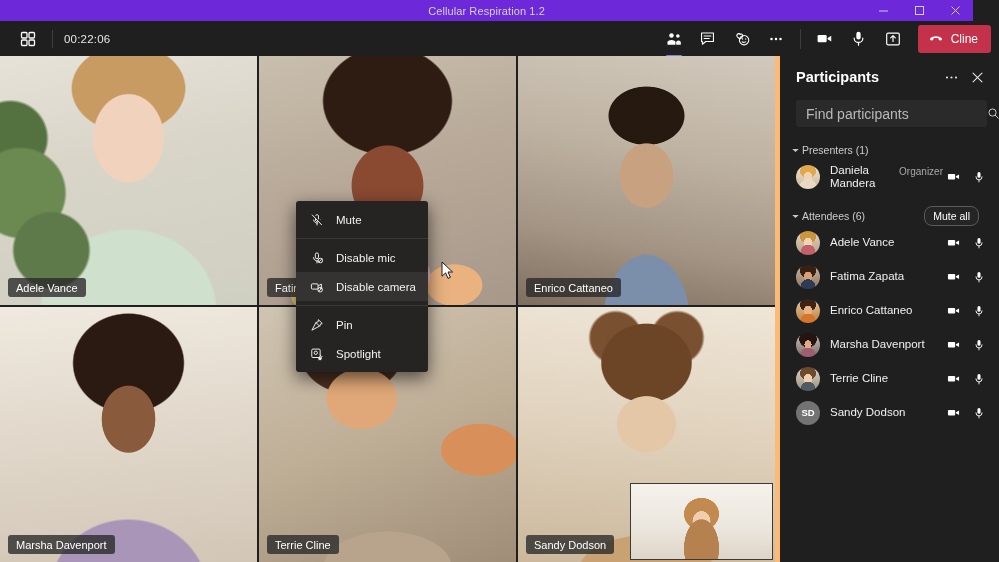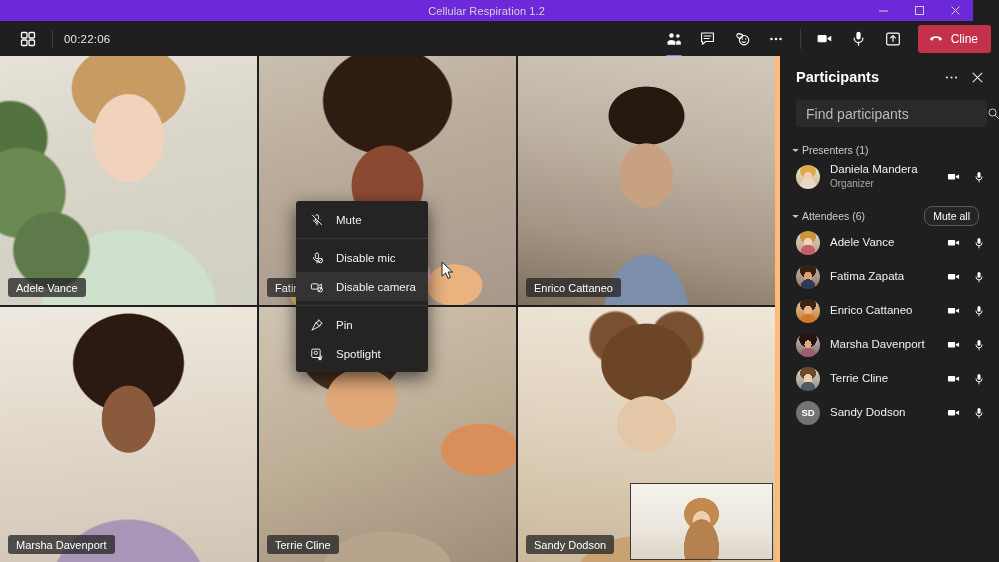--- a/index.html
+++ b/index.html
@@ -170,21 +170,21 @@
   .p-row {
     height: 33px; display: flex; align-items: center;
     padding: 0 10px 0 16px; margin-top: 1px;
   }
   .avatar {
     width: 24px; height: 24px; border-radius: 50%;
     overflow: hidden; flex: 0 0 24px; position: relative;
     display: flex; align-items: center; justify-content: center;
     font-size: 9.5px; color: #fff; font-weight: bold;
   }
-  .p-texts { margin-left: 10px; display: flex; flex-direction: column; justify-content: center; }
+  .p-texts { margin-left: 10px; display: flex; flex-direction: row; justify-content: center; }
   .p-name { font-size: 11.5px; color: #f0f0f0; line-height: 13px; }
   .p-sub { font-size: 10px; color: #a8a8a8; line-height: 13px; margin-top: 1px; }
   .p-actions { margin-left: auto; display: flex; align-items: center; gap: 4px; }
   .p-act {
     width: 21px; height: 21px; border-radius: 3px; color: #ffffff;
     display: flex; align-items: center; justify-content: center;
   }
 </style>
 </head>
 <body>

